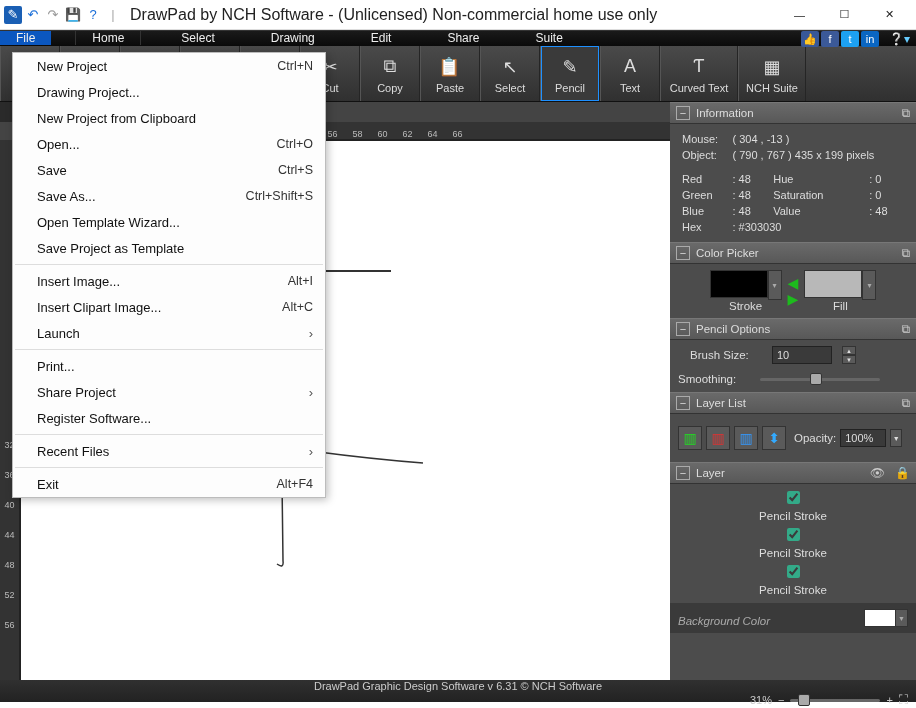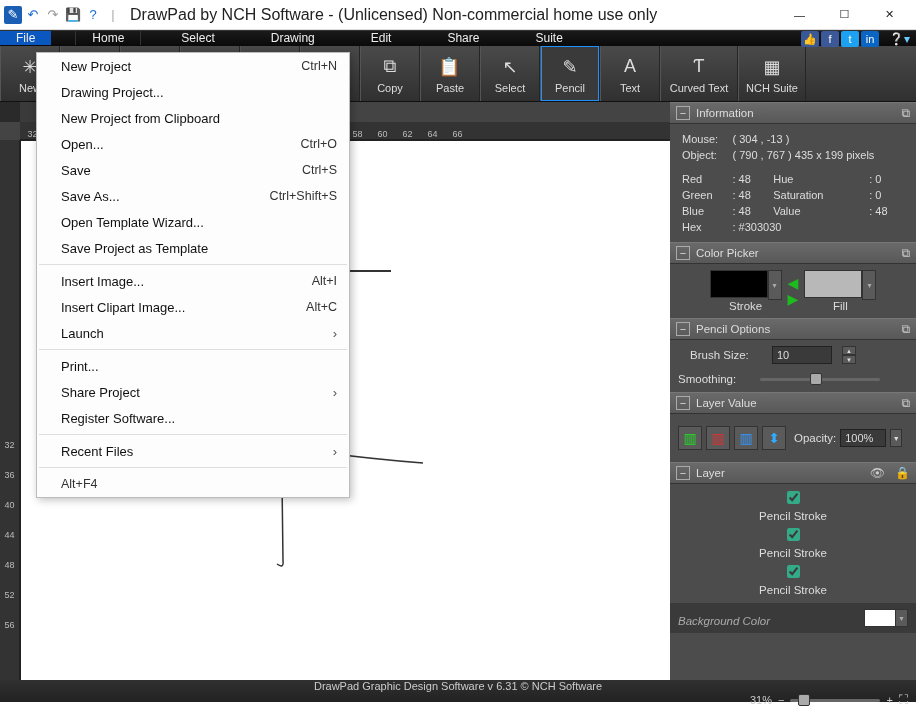--- a/index.html
+++ b/index.html
@@ -64,21 +64,21 @@
 
 .layeritem { display: flex; align-items: center; gap: 6px; padding: 3px 0; flex-direction: column; }
 .layeritem input { accent-color: #3a8; }
 .bgcolor { background: #3a3a3a; padding: 6px 8px; display: flex; align-items: flex-end; font-style: italic; color: #aaa; }
 .bgcolor .colorbox { margin-left: auto; width: 44px; height: 18px; background: #fff; border: 1px solid #333; display: flex; }
 
 .status { height: 22px; background: linear-gradient(#303030,#222); display: flex; align-items: center; color: #ccc; font-size: 11px; padding: 0 8px; flex-direction: column; }
 .status .right { margin-left: auto; display: flex; align-items: center; gap: 6px; }
 
 
-.dropdown { position: absolute; top: 52px; left: 12px; width: 314px; background: #fdfdfd; border: 1px solid #bcbcbc; box-shadow: 2px 2px 8px rgba(0,0,0,.25); z-index: 100; font-size: 13px; color: #111; margin-left: 24px; }
+.dropdown { position: absolute; top: 52px; left: 12px; width: 314px; background: #fdfdfd; border: 1px solid #bcbcbc; box-shadow: 2px 2px 8px rgba(0,0,0,.25); z-index: 100; font-size: 13px; color: #111; }
 .dropdown .row { height: 26px; display: flex; align-items: center; padding: 0 12px 0 24px; cursor: pointer; }
 .dropdown .row .lbl { flex: 1; }
 .dropdown .row .accel { color: #333; font-size: 12.5px; }
 .dropdown hr { border: none; border-top: 1px solid #ddd; margin: 3px 2px; }
 .dropdown .sub::after { content: "›"; color: #555; margin-left: 8px; }
 
 
 .slider { position: relative; width: 120px; height: 14px; }
 .slider-track { position: absolute; top: 6px; left: 0; right: 0; height: 3px; background: #666; border-radius: 2px; }
 .slider-thumb { position: absolute; top: 1px; width: 12px; height: 12px; background: #aaa; border: 1px solid #333; border-radius: 2px; }
@@ -313,21 +313,21 @@
         <span style="width:72px;">Smoothing:</span>
         <div class="slider">
             <div class="slider-track"></div>
             <div class="slider-thumb" style="left:50px;"></div>
           </div>
       </div>
     </div>
 
     <div class="panel-head">
       <span class="btnexp">−</span>
-      <span>Layer Value</span>
+      <span>Layer List</span>
       <span class="popout">⧉</span>
     </div>
     <div class="panel-body">
       <div class="layerbtns">
         <span class="lbtn" style="color:#2d2;">▥</span>
         <span class="lbtn" style="color:#d33;">▥</span>
         <span class="lbtn" style="color:#39f;">▥</span>
         <span class="lbtn" style="color:#3af;">⬍</span>
         <span style="margin-left:4px;">Opacity:</span>
         <span class="numbox" style="width:46px;">100%</span>
@@ -429,15 +429,16 @@
     </div>
     <div class="row">
       <span class="lbl">Register Software...</span>
     </div>
     <hr>
     <div class="row sub">
       <span class="lbl">Recent Files</span>
     </div>
     <hr>
     <div class="row">
+      <span class="lbl">Exit</span>
       <span class="accel">Alt+F4</span>
     </div>
   </div>
 
 </body></html>

